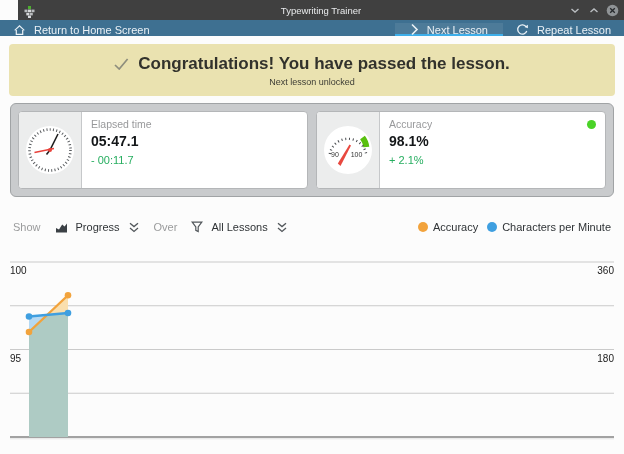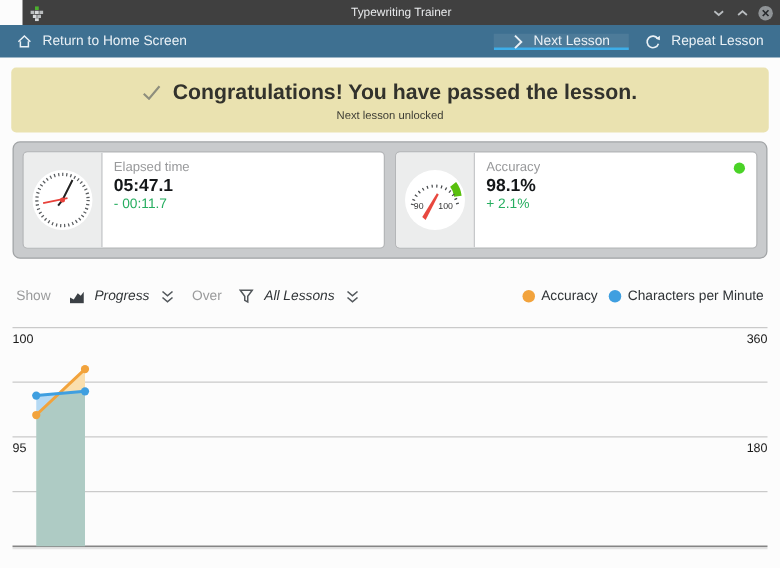--- a/index.html
+++ b/index.html
@@ -8,48 +8,48 @@
     background:#fcfcfc;font-family:"Liberation Sans",sans-serif;
     -webkit-font-smoothing:antialiased;
   }
   
   .titlebar{height:20px;background:#404040;display:flex;align-items:center;position:relative;margin-left:18px;}
   .app-icon{margin-left:5px;width:13px;height:12px;flex:none;z-index:2;}
   .window-title{position:absolute;left:0;right:0;text-align:center;font-size:9.5px;color:#e8eaec;}
   .win-controls{margin-left:auto;display:flex;align-items:center;gap:6px;margin-right:5px;z-index:2;}
   .win-btn{width:13px;height:13px;display:flex;align-items:center;justify-content:center;cursor:pointer;}
   
-  .toolbar{height:26px;background:#3e7091;display:flex;align-items:center;color:#eaf1f6;font-size:11px;}
+  .toolbar{height:16px;background:#3e7091;display:flex;align-items:flex-end;color:#eaf1f6;font-size:11px;}
   .tool-btn{display:flex;align-items:center;gap:8px;padding:0 13px;cursor:pointer;}
   .tool-btn .lbl{white-space:nowrap;}
   .toolbar-spacer{flex:1;}
   .tool-next{background:rgba(255,255,255,0.08);box-shadow:inset 0 -2px 0 #3daee9;padding:0 15px;}
   
   .banner{margin:8px 9px 0;height:52px;background:#eae2b0;border-radius:4px;
     display:flex;flex-direction:column;align-items:center;justify-content:center;gap:3px;}
   .banner-title-row{display:flex;align-items:center;gap:9px;}
   .banner-title{font-size:17px;font-weight:700;color:#32322c;}
   .banner-sub{font-size:9px;color:#3c3c34;}
   
   .stats{margin:7px 10px 0;height:94px;box-sizing:border-box;background:#c9cbcd;
     border:1px solid #a0a3a5;border-radius:6px;display:flex;gap:8px;padding:7px;}
   .card{flex:1;background:#ffffff;border:1px solid #b4b6b8;border-radius:4px;display:flex;overflow:hidden;min-width:0;}
   .card-icon{width:62px;flex:none;background:#eceded;border-right:1px solid #c6c8ca;
     display:flex;align-items:center;justify-content:center;}
-  .card-body{flex:1;min-width:0;padding:6px 9px 22px;display:flex;flex-direction:column;justify-content:flex-start;}
+  .card-body{flex:1;min-width:0;padding:6px 9px 22px;display:flex;flex-direction:column;justify-content:space-between;}
   .card-label-row{display:flex;align-items:center;font-size:10.5px;color:#98999b;gap:4px;}
   .card-label{white-space:nowrap;overflow:hidden;text-overflow:ellipsis;}
   .status-dot{width:9px;height:9px;border-radius:50%;margin-left:auto;flex:none;}
   .card-value{font-size:14px;font-weight:700;color:#141719;line-height:1.15;white-space:nowrap;}
   .card-delta{font-size:11px;color:#27ae60;margin-top:1px;}
   
   .filter-row{margin:19px 13px 0;height:22px;display:flex;align-items:center;font-size:11px;color:#2f3336;}
   .muted{color:#9a9b9c;}
   .selector{display:flex;align-items:center;gap:8px;cursor:pointer;margin:0 14px;}
-  .selector .sel-lbl{font-weight:400;color:#2f3336;font-style:italic;}
+  .selector .sel-lbl{font-weight:400;color:#2f3336;}
   .legend{margin-left:auto;display:flex;align-items:center;gap:5px;font-size:11px;color:#2f3336;}
   .legend-item{display:flex;align-items:center;gap:5px;}
   .legend-item + .legend-item{margin-left:4px;}
   .legend-dot{width:10px;height:10px;border-radius:50%;flex:none;}
   
   .chart-wrap{position:absolute;left:0;top:255px;width:624px;height:199px;}
   .chart-wrap svg{display:block;}
 </style>
 </head>
 <body>

